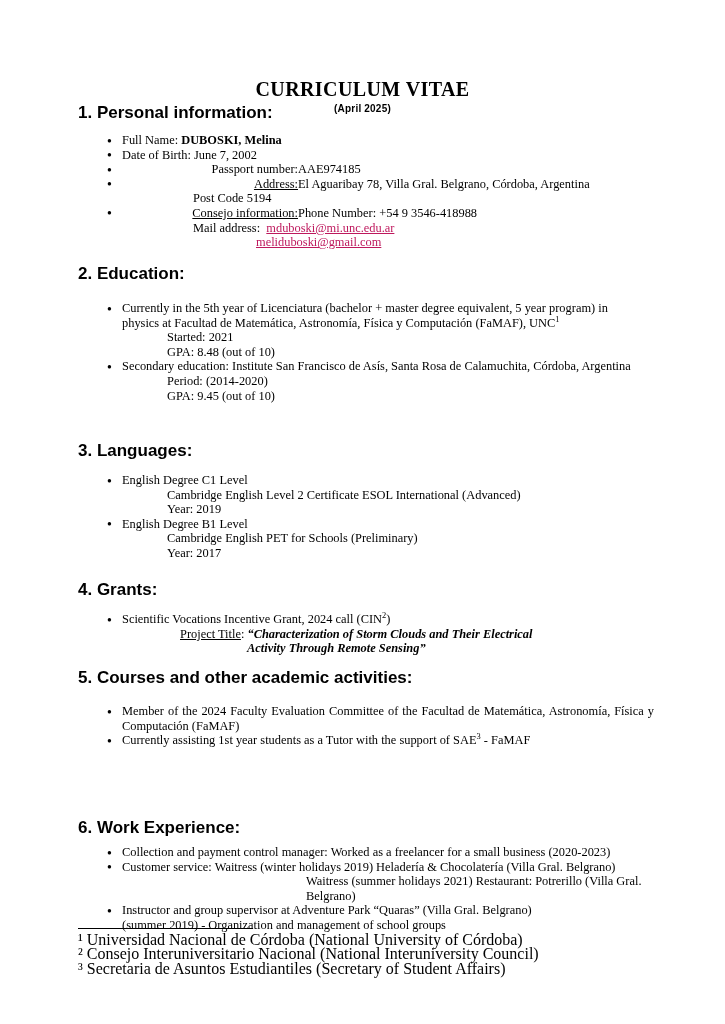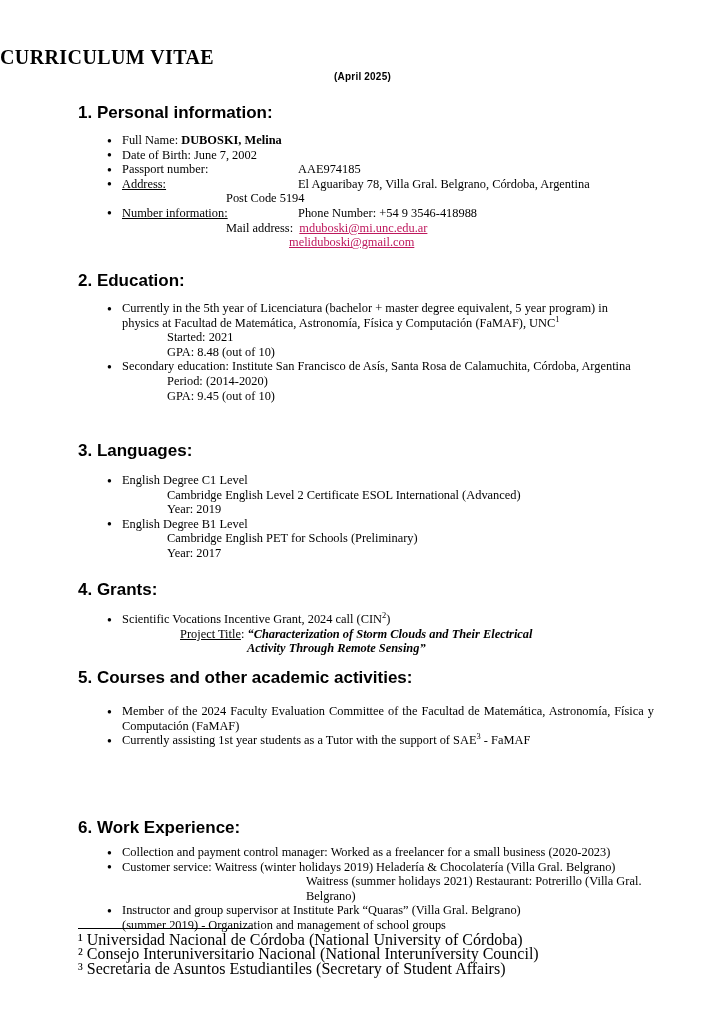--- a/index.html
+++ b/index.html
@@ -18,27 +18,27 @@
   .page {
     position: absolute;
     left: 0; top: 0;
     width: 725px;
     height: 1024px;
     padding: 0;
   }
 
   
   .doc-title {
-    text-align: left;
+    text-align: center;
     font-family: "Liberation Serif", "DejaVu Serif", serif;
     font-weight: bold;
     font-size: 20px;
     letter-spacing: 0.4px;
     margin: 0;
-    padding-top: 46px;
+    padding-top: 78px;
     line-height: 1.1;
   }
   .doc-subtitle {
     text-align: center;
     font-family: "Liberation Sans", "DejaVu Sans", sans-serif;
     font-weight: bold;
     font-size: 10px;
     margin: 3px 0 0 0;
     letter-spacing: 0.2px;
   }
@@ -70,23 +70,23 @@
   ul.blist > li::before {
     content: "\25CF";
     position: absolute;
     left: 29px;
     top: -0.5px;
     font-size: 8px;
     line-height: 15px;
   }
 
   .just { text-align: justify; }
-  .lbl { display: inline-block; width: 176px; vertical-align: top; }
+  .lbl { display: inline-block; width: 176px; vertical-align: top; text-align: right; }
   .val { display: inline-block; vertical-align: top; }
-  .val-only { display: block; margin-left: 104px; }
+  .val-only { display: block; margin-left: 71px; }
 
   .u { text-decoration: underline; }
   .b { font-weight: bold; }
   .bi { font-weight: bold; font-style: italic; font-family: Liberation Serif, serif; }
   sup { font-size: 0.68em; vertical-align: super; line-height: 0; }
 
   a.maillink, .maillink {
     color: #be185d;
     text-decoration: underline;
     font-size: 12.4px;
@@ -136,28 +136,28 @@
         <span>Date of Birth: June 7, 2002</span>
       </li>
       <li>
         <span class="lbl">Passport number:</span><span class="val">AAE974185</span>
       </li>
       <li>
         <span class="lbl u">Address:</span><span class="val">El Aguaribay 78, Villa Gral. Belgrano, Córdoba, Argentina</span>
         <span class="val-only">Post Code 5194</span>
       </li>
       <li>
-        <span class="lbl u">Number information:</span><span class="val">Phone Number: +54 9 3546-418988</span>
+        <span class="lbl u">Consejo information:</span><span class="val">Phone Number: +54 9 3546-418988</span>
         <span class="val-only"><span>Mail address:</span>&nbsp;&nbsp;<a class="maillink" href="#">mduboski@mi.unc.edu.ar</a></span>
         <span class="val-only" style="padding-left:63px;"><a class="maillink" href="#">meliduboski@gmail.com</a></span>
       </li>
     </ul>
   </div>
 
-  <div class="sec-wrap" style="top:271px;">
+  <div class="sec-wrap" style="top:264px;">
     <div class="section-heading">2. Education:</div>
   </div>
 
   <div class="sec-wrap" style="top:301px; width:570px;">
     <ul class="blist">
       <li>
         <span>Currently in the 5th year of Licenciatura (bachelor + master degree equivalent, 5 year program) in physics at Facultad de Matemática, Astronomía, Física y Computación (FaMAF), UNC</span><sup>1</sup>
         <span class="indent1">Started: 2021</span>
         <span class="indent1">GPA: 8.48 (out of 10)</span>
       </li>
@@ -224,21 +224,21 @@
   <div class="sec-wrap" style="top:845px; width:578px;">
     <ul class="blist">
       <li>
         <span>Collection and payment control manager: Worked as a freelancer for a small business (2020-2023)</span>
       </li>
       <li>
         <span>Customer service: Waitress (winter holidays 2019) Heladería &amp; Chocolatería (Villa Gral. Belgrano)</span>
         <span class="indent-wait">Waitress (summer holidays 2021) Restaurant: Potrerillo (Villa Gral. Belgrano)</span>
       </li>
       <li>
-        <span>Instructor and group supervisor at Institute Park “Quaras” (Villa Gral. Belgrano)</span>
+        <span>Instructor and group supervisor at Adventure Park “Quaras” (Villa Gral. Belgrano)</span>
         <span style="display:block;">(summer 2019) - Organization and management of school groups</span>
       </li>
     </ul>
   </div>
 
   <div class="footnote-sep"></div>
   <div class="footnotes">
     <div><span>¹</span><span> Universidad Nacional de Córdoba (National University of Córdoba)</span></div>
     <div><span>²</span><span> Consejo Interuniversitario Nacional (National Interuniversity Council)</span></div>
     <div><span>³</span><span> Secretaria de Asuntos Estudiantiles (Secretary of Student Affairs)</span></div>

